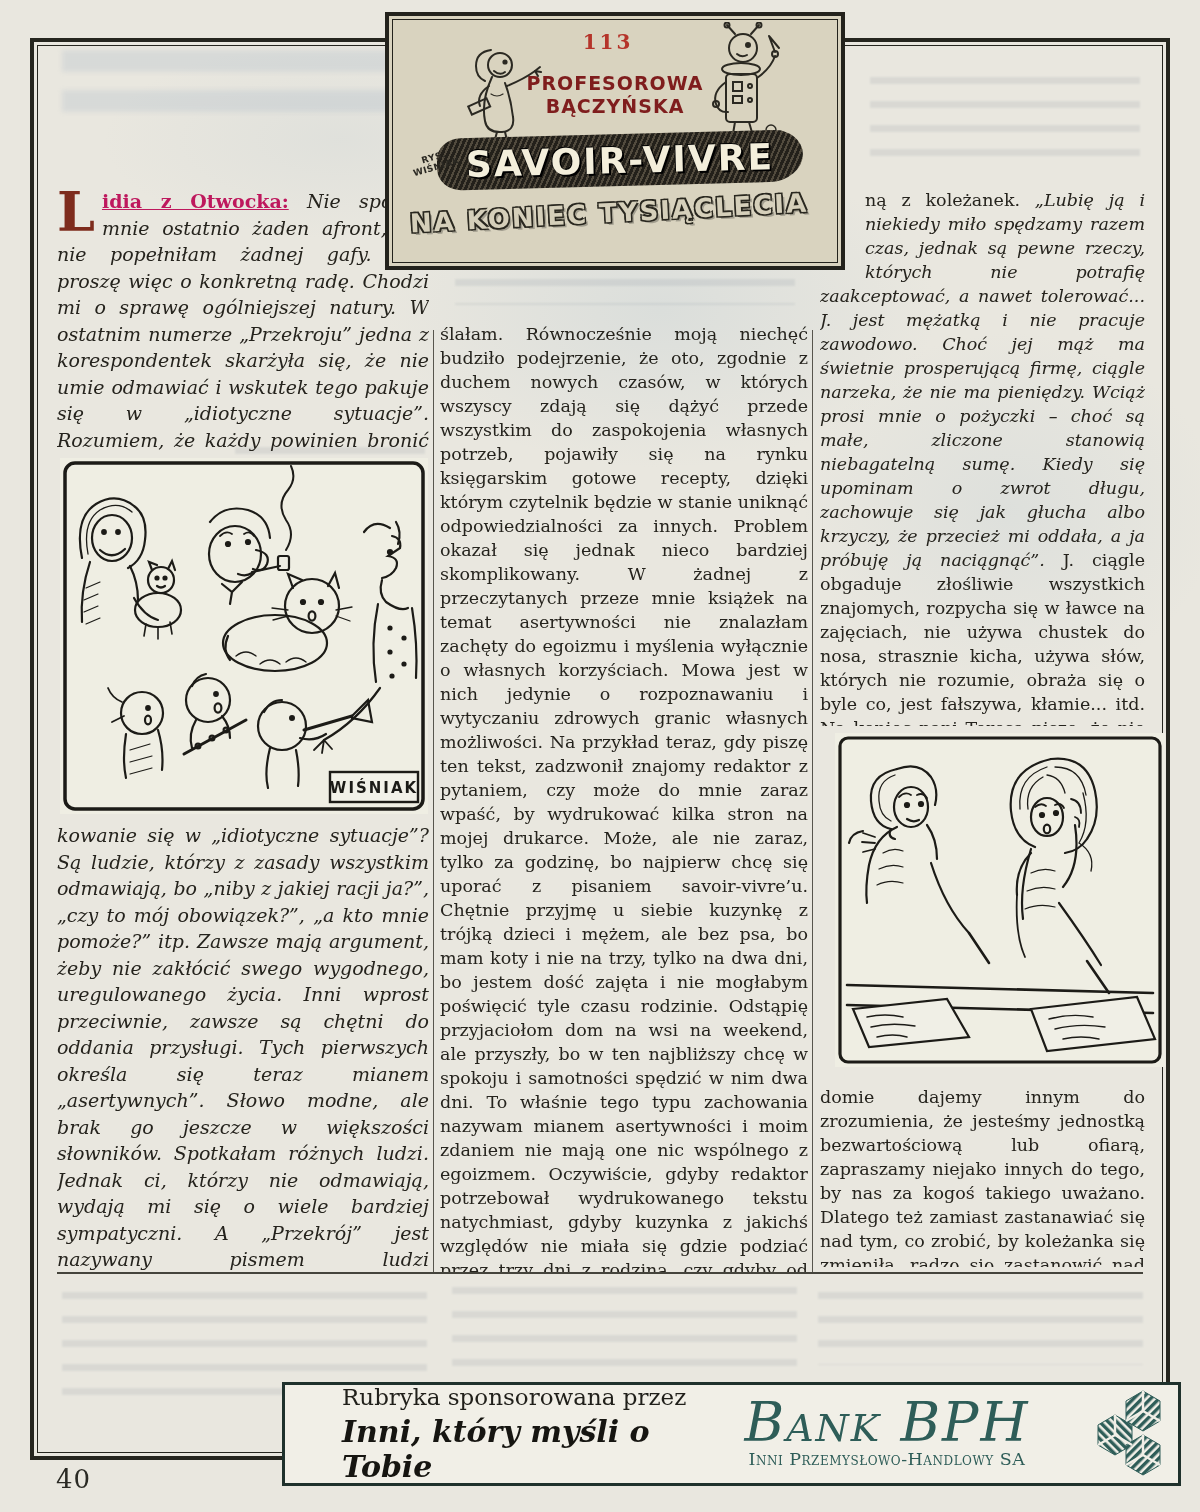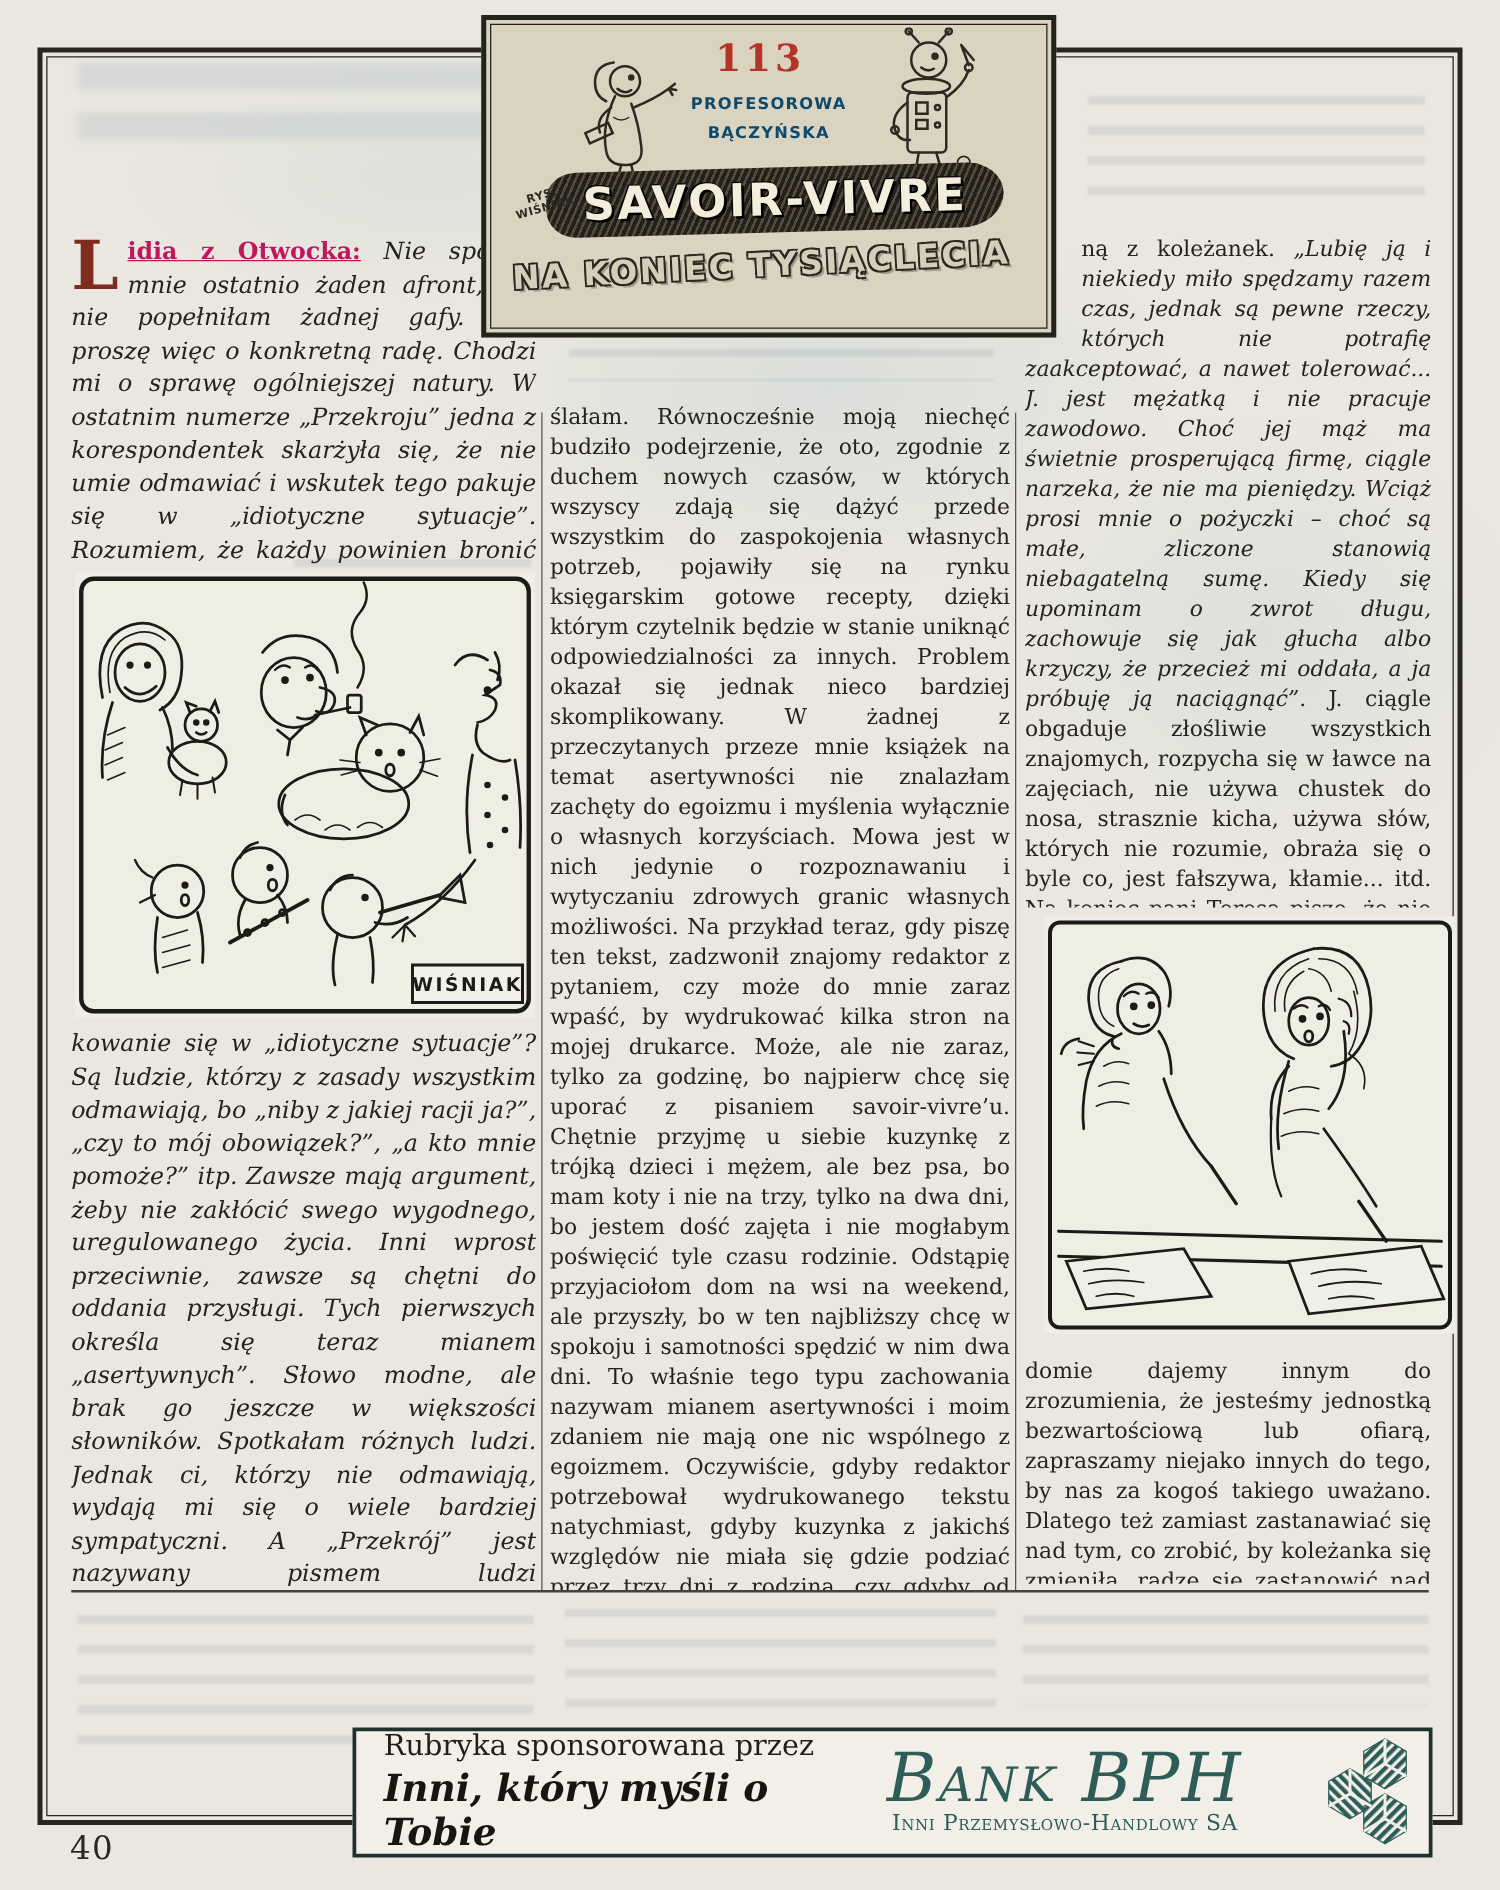--- a/index.html
+++ b/index.html
@@ -11,22 +11,22 @@
   .ghost{position:absolute;z-index:0;opacity:.45;filter:blur(1px);
     background:repeating-linear-gradient(180deg,transparent 0 7px,rgba(116,128,142,.30) 7px 14px,transparent 14px 24px);}
   .ghost-big{position:absolute;z-index:0;opacity:.5;filter:blur(2.5px);
     background:repeating-linear-gradient(180deg,rgba(142,162,188,.38) 0 22px,transparent 22px 40px);}
   
   .frame{position:absolute;left:30px;top:38px;width:1132px;height:1414px;border:4px solid #26261f;z-index:1;}
   .frame-inner{position:absolute;left:3px;top:3px;right:3px;bottom:3px;border:1px solid #26261f;}
   
   .masthead{position:absolute;left:385px;top:12px;width:452px;height:250px;background:#d9d3bf;border:4px solid #23221c;z-index:3;}
   .masthead-inner{position:absolute;left:3px;top:3px;right:3px;bottom:3px;border:1px solid #23221c;}
-  .issue-no{position:absolute;left:0;right:14px;top:14px;text-align:center;color:#b5342a;font-size:30px;font-weight:bold;letter-spacing:3px;font-family:"DejaVu Serif",serif;}
-  .author{position:absolute;left:0;right:0;top:56px;text-align:center;font-family:"DejaVu Sans",sans-serif;font-weight:bold;font-size:13px;line-height:23px;letter-spacing:1px;color:#0c4a6e;}
+  .issue-no{position:absolute;left:0;right:14px;top:14px;text-align:center;color:#b5342a;font-size:20px;font-weight:bold;letter-spacing:3px;font-family:"DejaVu Serif",serif;}
+  .author{position:absolute;left:0;right:0;top:56px;text-align:center;font-family:"DejaVu Sans",sans-serif;font-weight:bold;font-size:19px;line-height:23px;letter-spacing:1px;color:#7f1d1d;}
   .ribbon{position:absolute;left:48px;top:118px;width:366px;height:52px;transform:rotate(-1.5deg);
     background:repeating-linear-gradient(115deg,#23201a 0 3px,#524b3e 3px 5px);
     border-radius:30px 36px 42px 30px / 26px 30px 34px 26px;
     display:flex;align-items:center;justify-content:center;}
   .ribbon-title{font-family:"DejaVu Sans",sans-serif;font-weight:bold;font-size:36px;letter-spacing:2px;color:#f3eedb;
     text-shadow:2px 2px 0 #000, -1px -1px 0 #000;white-space:nowrap;}
   .arc-sub{position:absolute;left:10px;top:182px;width:420px;text-align:center;transform:rotate(-3deg);
     font-family:"DejaVu Sans",sans-serif;font-weight:800;font-size:26px;letter-spacing:2px;color:#d5cfba;white-space:nowrap;
     text-shadow:-1.5px -1.5px 0 #2a2820,1.5px -1.5px 0 #2a2820,-1.5px 1.5px 0 #2a2820,1.5px 1.5px 0 #2a2820,3px 3px 0 rgba(0,0,0,.25);}
   .rys-credit{position:absolute;left:22px;top:136px;transform:rotate(-16deg);font-family:"DejaVu Sans",sans-serif;
@@ -42,21 +42,21 @@
   .dropcap{float:left;font-size:54px;line-height:43px;font-weight:bold;margin:3px 7px 0 0;font-family:"DejaVu Serif",serif;font-style:normal;}
   .drop-red{color:#7e2c1d;}
   .spacer{float:left;width:45px;height:80px;}
   .vrule{position:absolute;width:1px;background:#57554d;z-index:2;}
   .hrule{position:absolute;height:2px;background:#45443c;z-index:2;}
   
   .illo{position:absolute;z-index:2;background:#efeee3;}
   .illo svg{display:block;}
   
   .banner{position:absolute;left:282px;top:1382px;width:858px;height:98px;background:#f1efe7;border:3px solid #1f312c;z-index:4;
-    display:flex;align-items:center;}
+    display:flex;align-items:center;padding-left:35px;}
   .banner-left{margin-left:22px;width:350px;}
   .banner-l1{font-size:23px;color:#201f1a;}
   .banner-l2{font-size:30px;font-weight:bold;font-style:italic;color:#161511;margin-top:4px;}
   .banner-right{margin-left:10px;width:370px;text-align:center;color:#2e5d58;}
   .bph-name{font-family:"DejaVu Serif",serif;font-variant:small-caps;font-weight:500;font-size:54px;line-height:48px;letter-spacing:2px;font-style:italic;}
   .bph-sub{font-family:"DejaVu Serif",serif;font-variant:small-caps;font-size:17.5px;letter-spacing:.5px;margin-top:2px;}
   .bph-logo{margin-left:18px;}
   .page-no{position:absolute;left:56px;top:1464px;font-size:26px;letter-spacing:1px;color:#2a2a24;z-index:2;}
 </style>
 </head>

